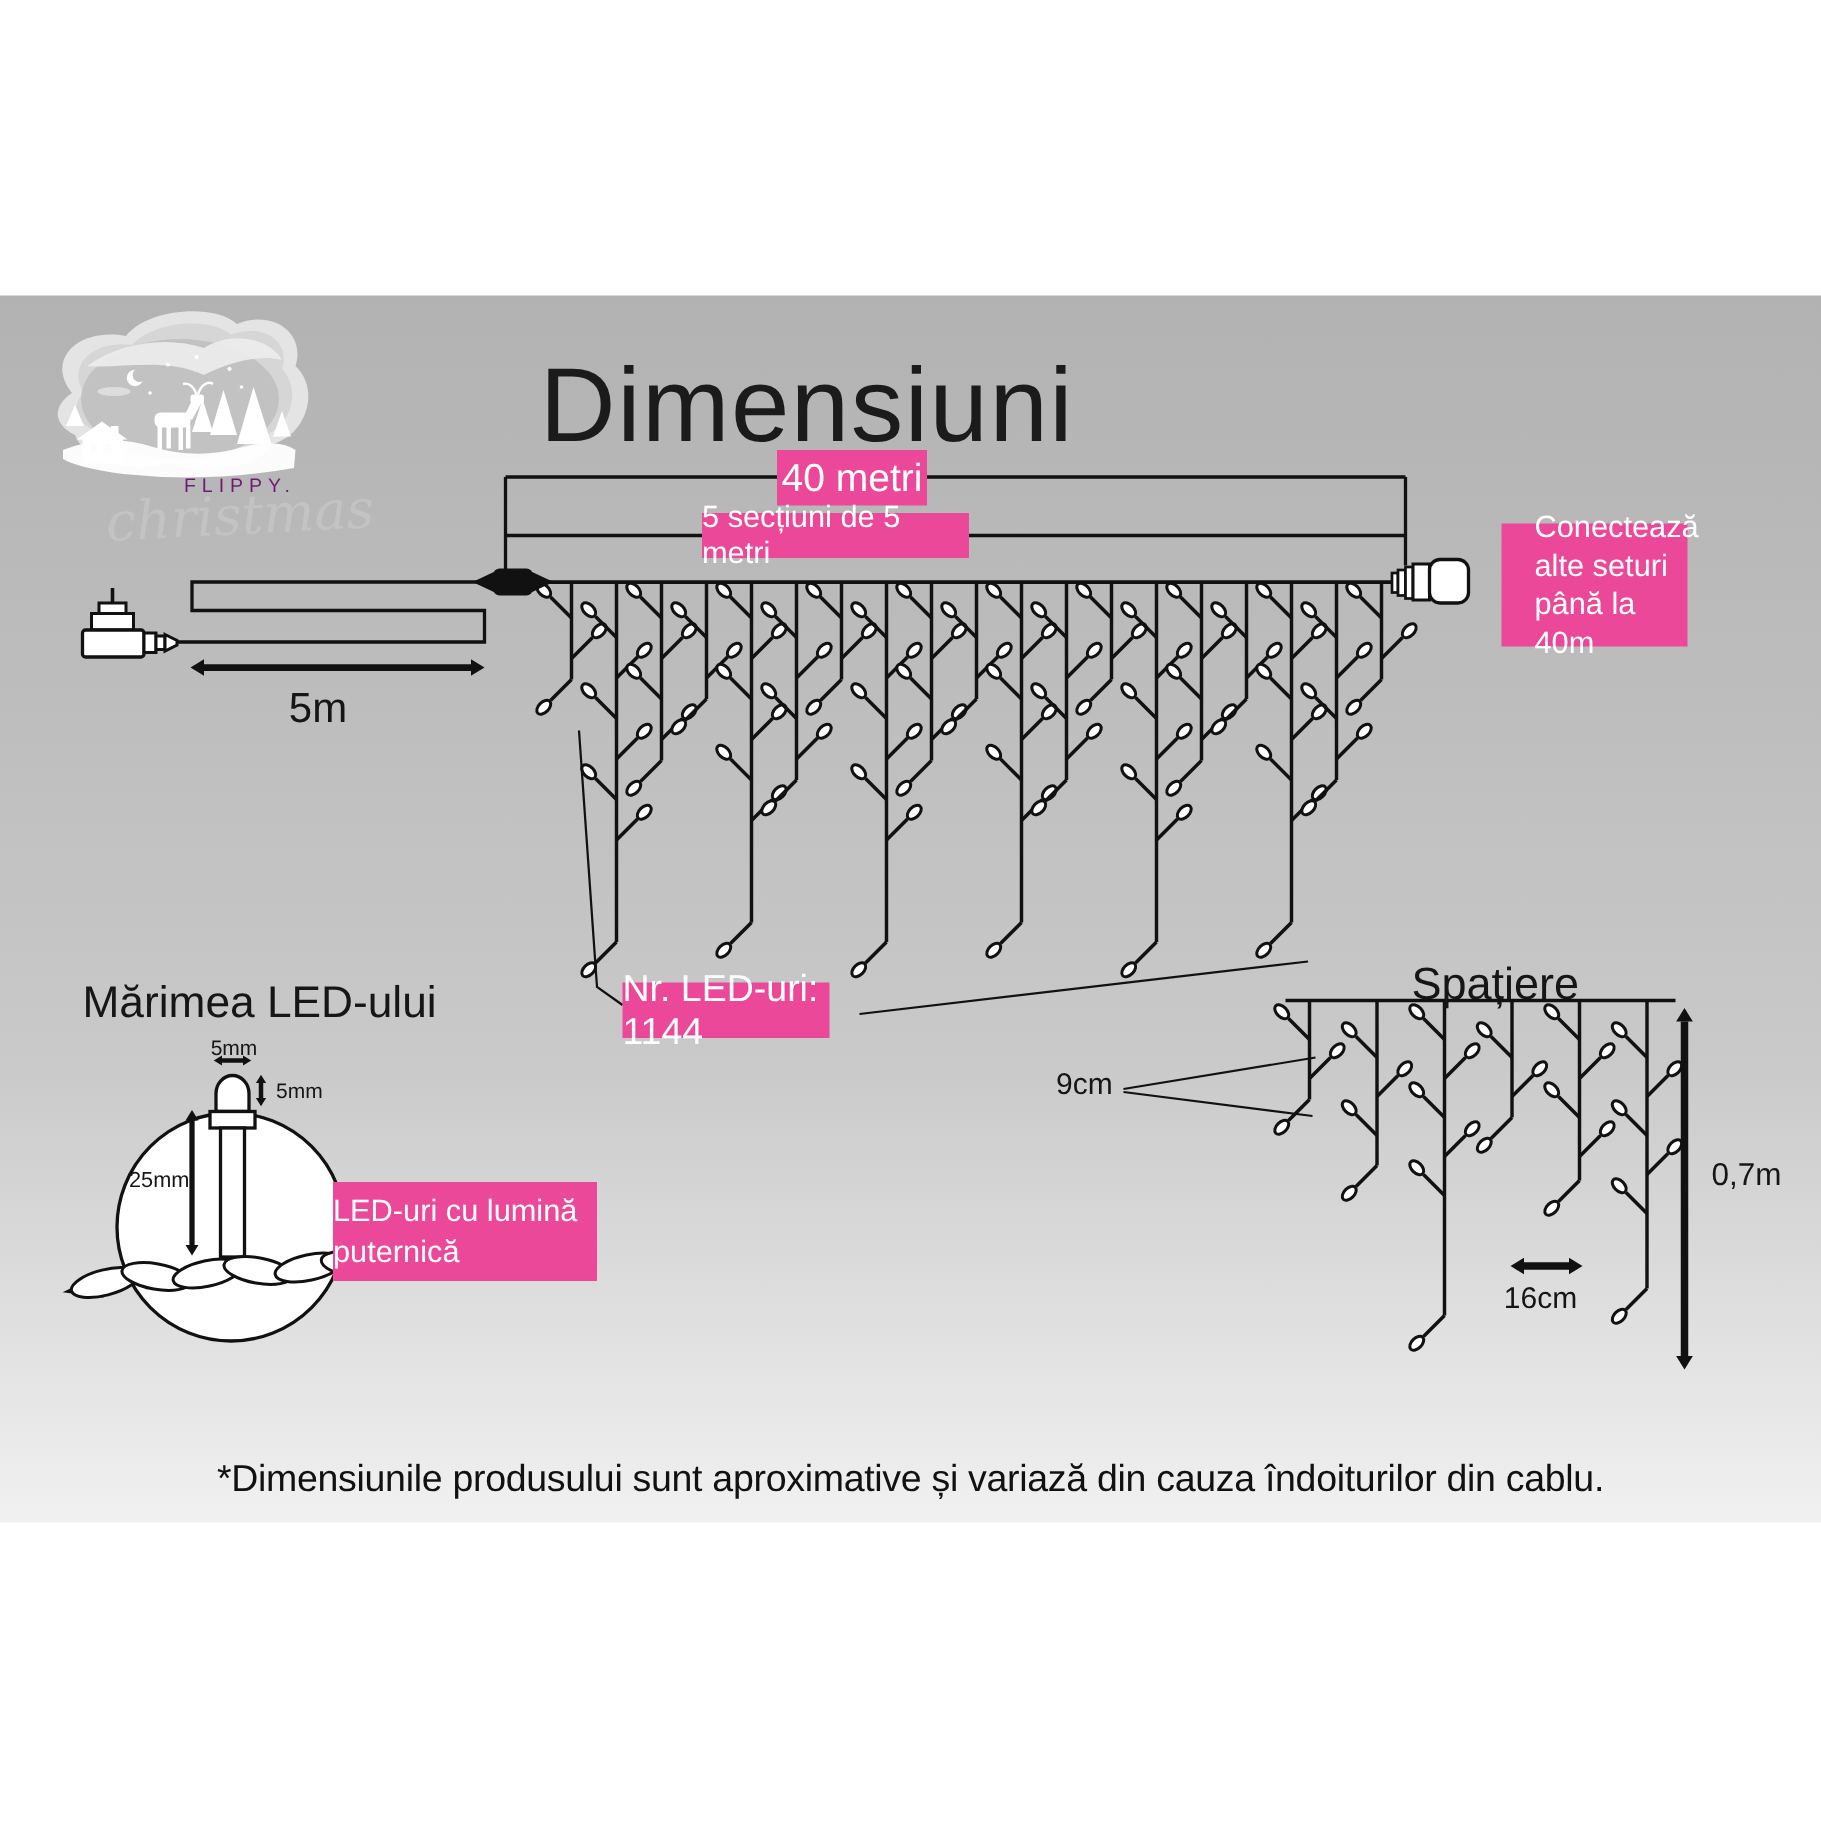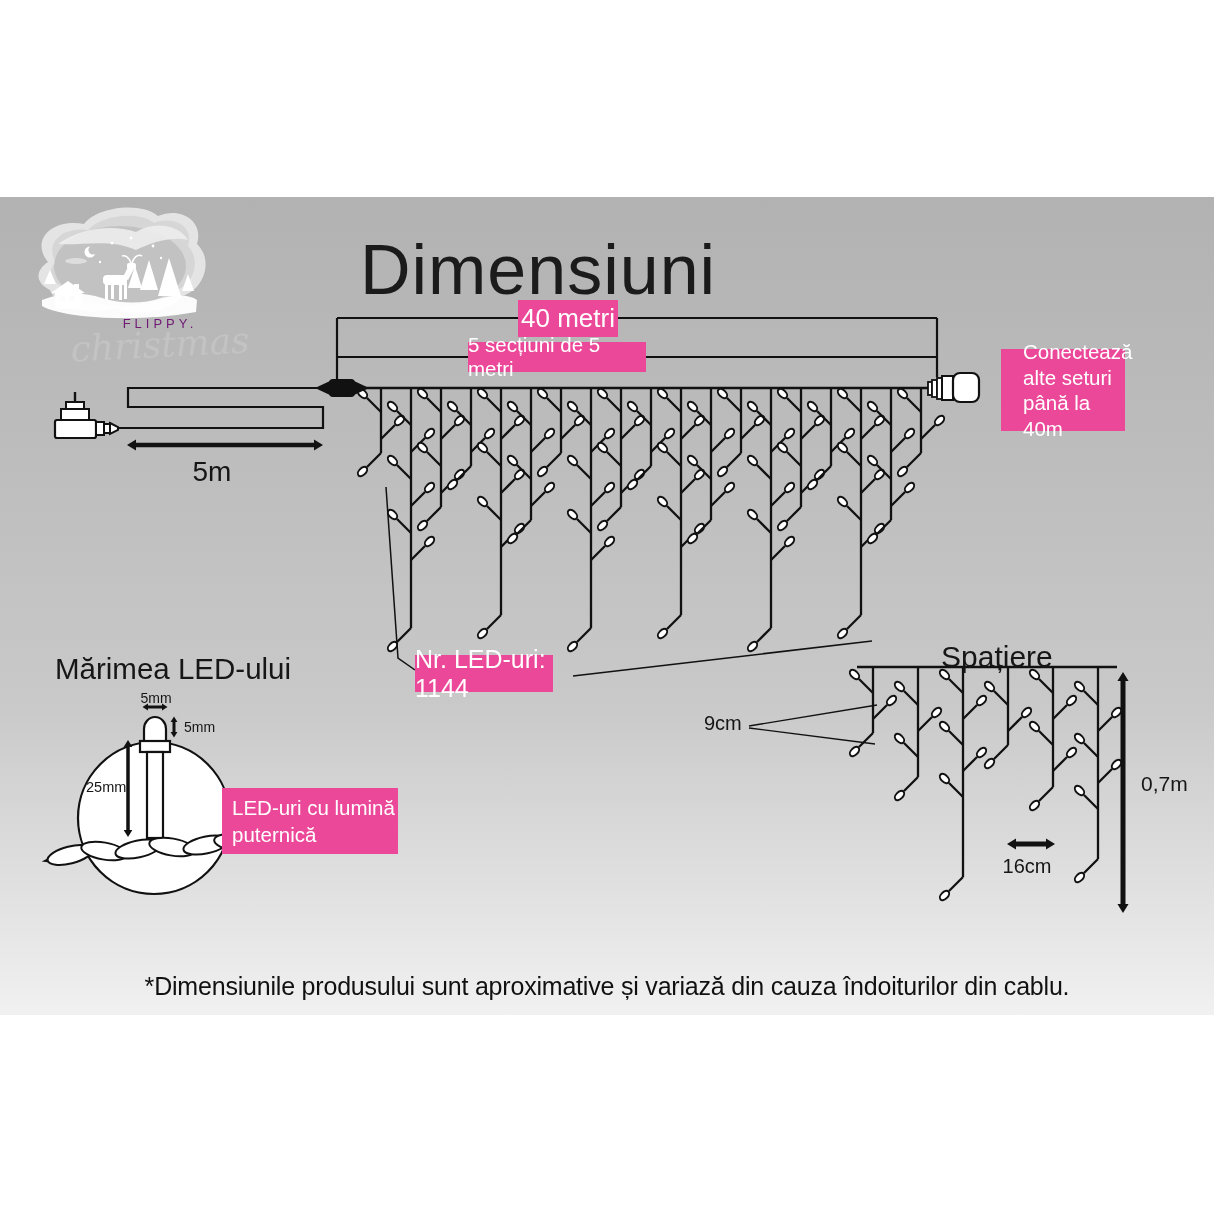--- a/index.html
+++ b/index.html
@@ -14,21 +14,21 @@
   .blackbox{background:#ec4899;color:#ffffff;display:flex;align-items:center;
             justify-content:center;box-sizing:border-box;}
   #box-total{left:518px;top:300px;width:100px;height:37px;font-size:26px;}
   #box-sections{left:468px;top:342px;width:178px;height:30px;font-size:20.5px;}
   #box-ledcount{left:415px;top:655px;width:138px;height:37px;font-size:25px;}
   #box-connect{left:1001px;top:349px;width:124px;height:82px;font-size:20.5px;
                line-height:25.5px;flex-direction:column;align-items:flex-start;
                justify-content:center;padding-left:22px;}
   #box-lednote{left:222px;top:788px;width:176px;height:66px;font-size:20.5px;
                line-height:27px;flex-direction:column;align-items:flex-start;
-               justify-content:center;padding-left:10px;}
+               justify-content:center;padding-left:0;}
   .heading{color:#161616;}
   #h-ledsize{left:55px;top:652px;font-size:29.5px;}
   #h-spacing{left:941px;top:608px;font-size:30px;margin-top:32px;}
   .measure{color:#161616;}
   #lbl-5m{left:160px;top:456px;width:104px;text-align:center;font-size:28px;}
   #lbl-9cm{left:704px;top:712px;font-size:20px;}
   #lbl-16cm{left:996px;top:855px;width:62px;text-align:center;font-size:20px;}
   #lbl-07m{left:1141px;top:772px;font-size:21px;}
   #lbl-5mm-w{left:124px;top:690px;width:64px;text-align:center;font-size:14px;}
   #lbl-5mm-h{left:184px;top:719px;font-size:14px;}

